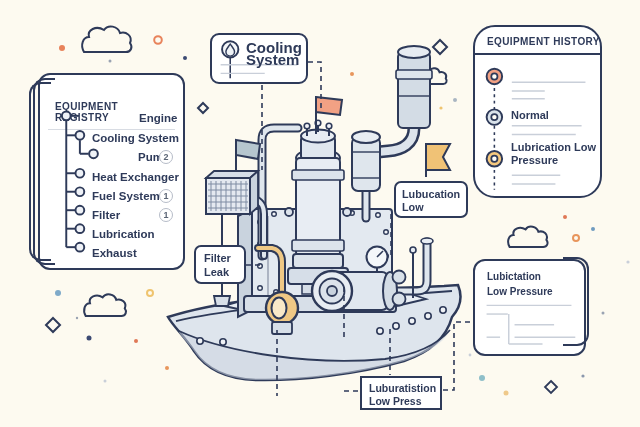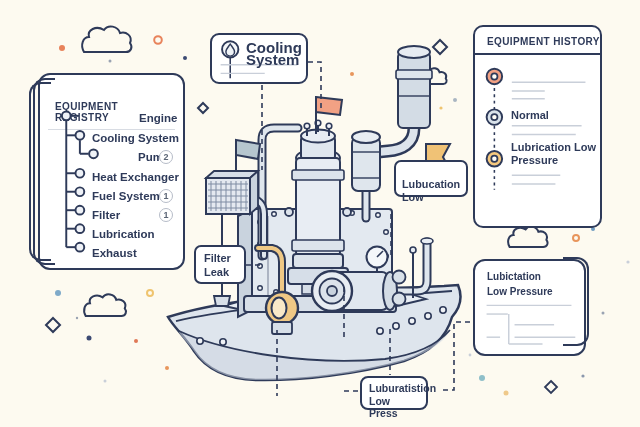--- a/index.html
+++ b/index.html
@@ -27,30 +27,30 @@
   .treelines{position:absolute; inset:0; pointer-events:none;}
   .trow{position:absolute; left:0; width:100%; height:17px; font-size:11.5px; font-weight:600;}
   .trow .tlabel{position:absolute; top:50%; transform:translateY(-50%); white-space:nowrap;}
   .lv0 .tlabel{left:59px;padding-left:40px;} .lv1 .tlabel{left:52px;} .lv2 .tlabel{left:66px;padding-left:32px;}
   .badge{position:absolute; right:10px; top:50%; transform:translateY(-50%);
     width:14px; height:14px; border:1.3px solid #B6BCC8; border-radius:50%;
     font-size:9px; font-weight:600; color:#5B6575; background:#FFFFFF;
     display:flex; align-items:center; justify-content:center; box-sizing:border-box;}
   .badge:empty{display:none;}
   
-  .history{left:473px; top:25px; width:129px; height:203px; border-radius:10px;}
+  .history{left:473px; top:25px; width:129px; height:173px; border-radius:22px;}
   .history .panel-title{border-bottom:2px solid #2E3A59; padding:9px 0 6px 12px; margin:0;}
   .hrow{position:absolute; left:36px; width:88px; font-size:11px; font-weight:600; line-height:13px;}
   
   .callout{border-radius:7px; font-weight:600; color:#2E3A59;}
   .cooling{left:210px; top:33px; width:98px; height:51px; border-radius:9px;}
   .cooling .clabel{position:absolute; left:34px; top:7px; font-size:15px; line-height:12px;}
-  .lubucation{left:394px; top:160px; width:74px; height:37px; padding:16px 6px; font-size:10.8px; line-height:13px;}
+  .lubucation{left:394px; top:181px; width:74px; height:37px; padding:5px 6px; font-size:10.8px; line-height:13px;}
   .filterleak{left:194px; top:245px; width:52px; height:39px; padding:5px 8px; font-size:11px; line-height:13.5px;}
-  .luburatistion{left:360px; top:376px; width:68px; height:34px; padding:4px 7px; font-size:10.5px; line-height:12.5px; border-radius:8px;}
+  .luburatistion{left:360px; top:376px; width:82px; height:34px; padding:4px 7px; font-size:10.5px; line-height:12.5px; border-radius:0;}
   
   .lubpanel{left:473px; top:259px; width:113px; height:97px; border-radius:12px;}
   .lubpanel::before{
     content:""; position:absolute; width:24px; right:-5px; top:-4px; bottom:8px;
     border:2px solid #2E3A59; border-left:none; border-radius:0 12px 12px 0;
     background:transparent; z-index:-1;
   }
   .lubpanel .ptitle{position:absolute; left:12px; top:8px; font-size:10px; font-weight:700; line-height:15px;}
   .sk{position:absolute; inset:0; pointer-events:none;}
 </style>

